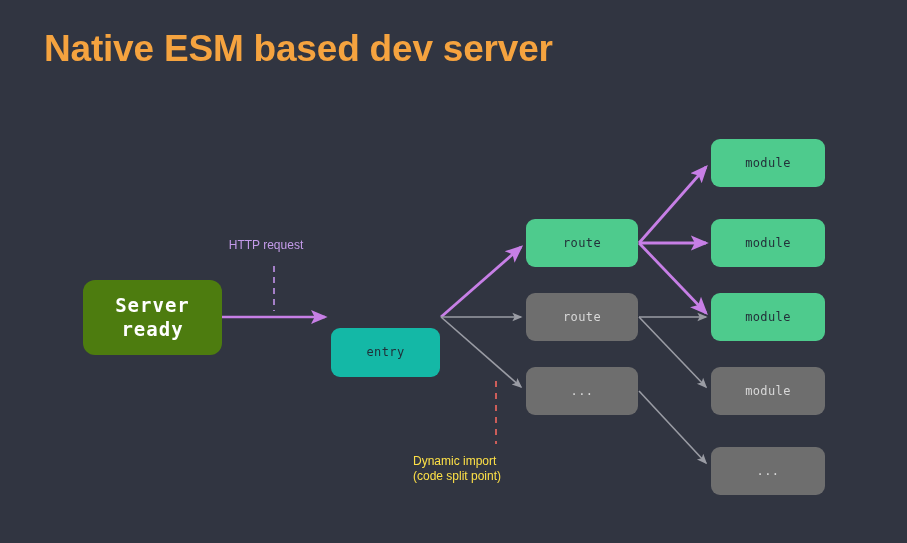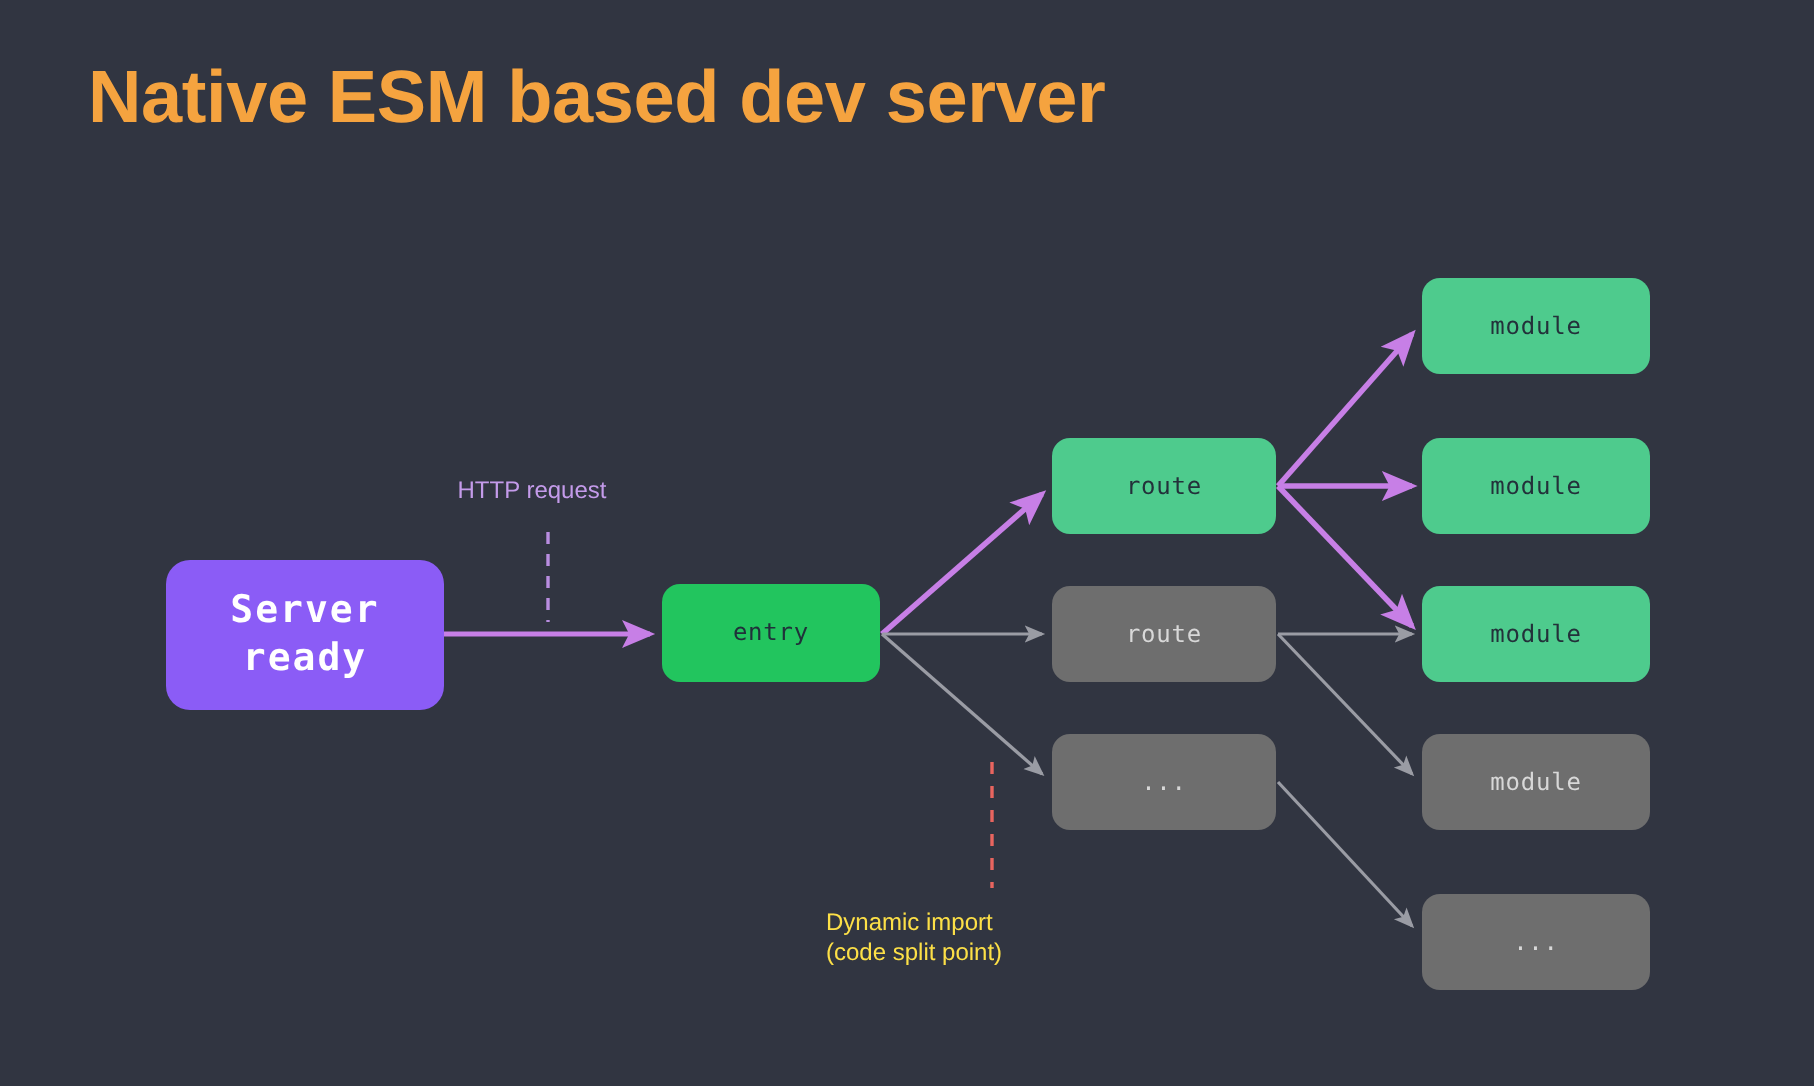--- a/index.html
+++ b/index.html
@@ -46,30 +46,31 @@
     align-items: center;
     justify-content: center;
     text-align: center;
     font-family: "DejaVu Sans Mono", "Liberation Mono", monospace;
     font-size: 12px;
     line-height: 1.22;
     letter-spacing: 0.4px;
     white-space: pre-line;
   }
   .node-server {
-    background: #8b5cf6;
+    background: #4d7c0f;
     color: #ffffff;
     font-weight: bold;
     font-size: 19px;
     letter-spacing: 1px;
     border-radius: 12px;
   }
   .node-entry {
-    background: #22c55e;
+    background: #14b8a6;
     color: #20313a;
+    margin-top: 36px;
   }
   .node-active {
     background: #4ecb8d;
     color: #23313a;
   }
   .node-muted {
     background: #6e6e6e;
     color: #d8d8d8;
   }
   .anno {

